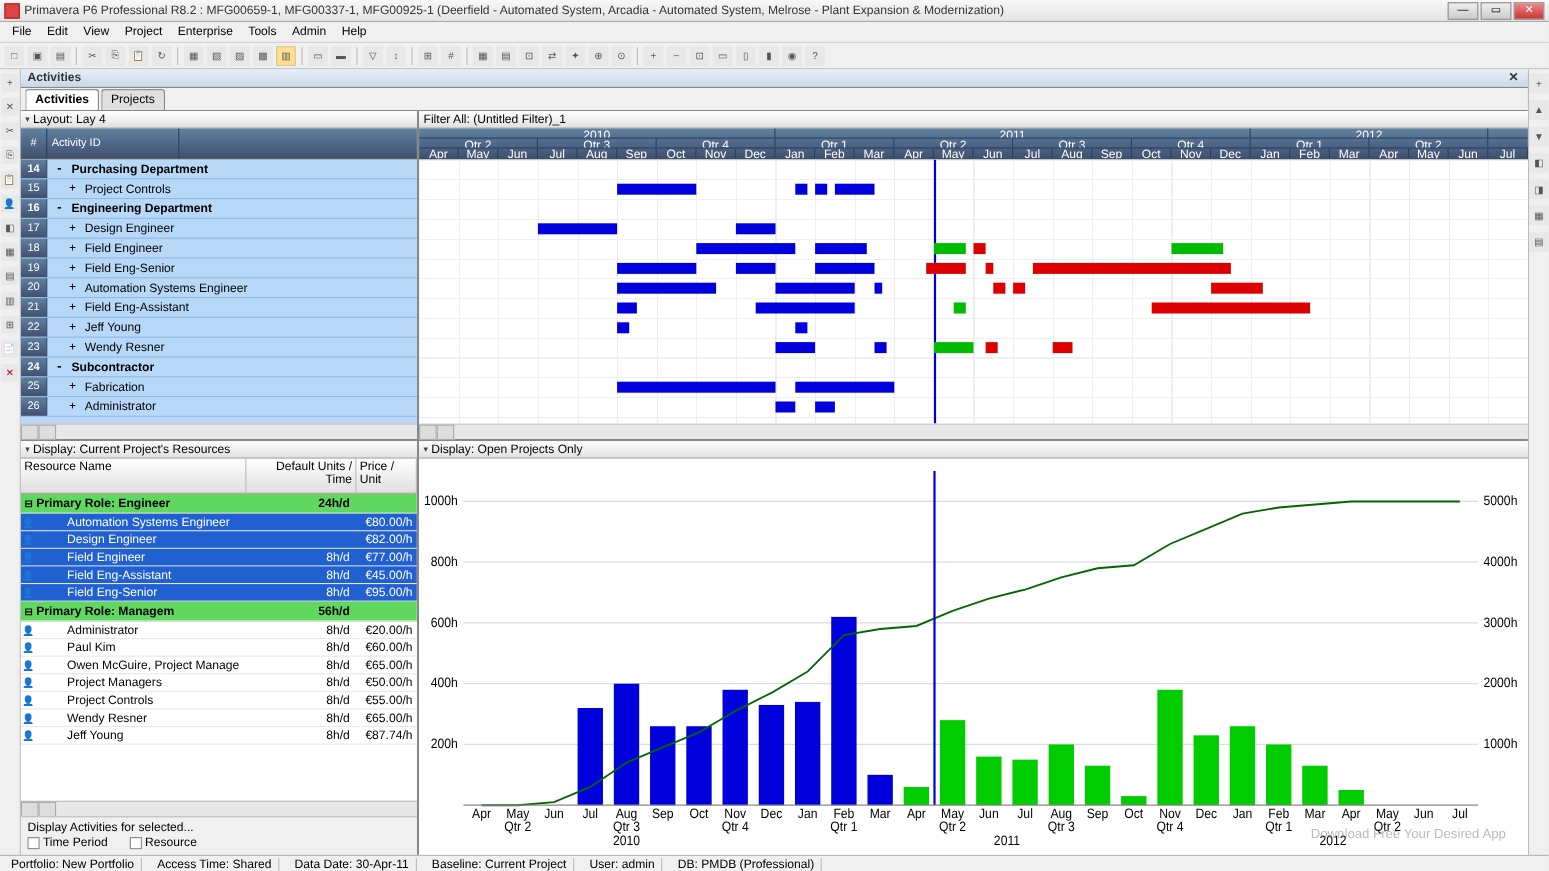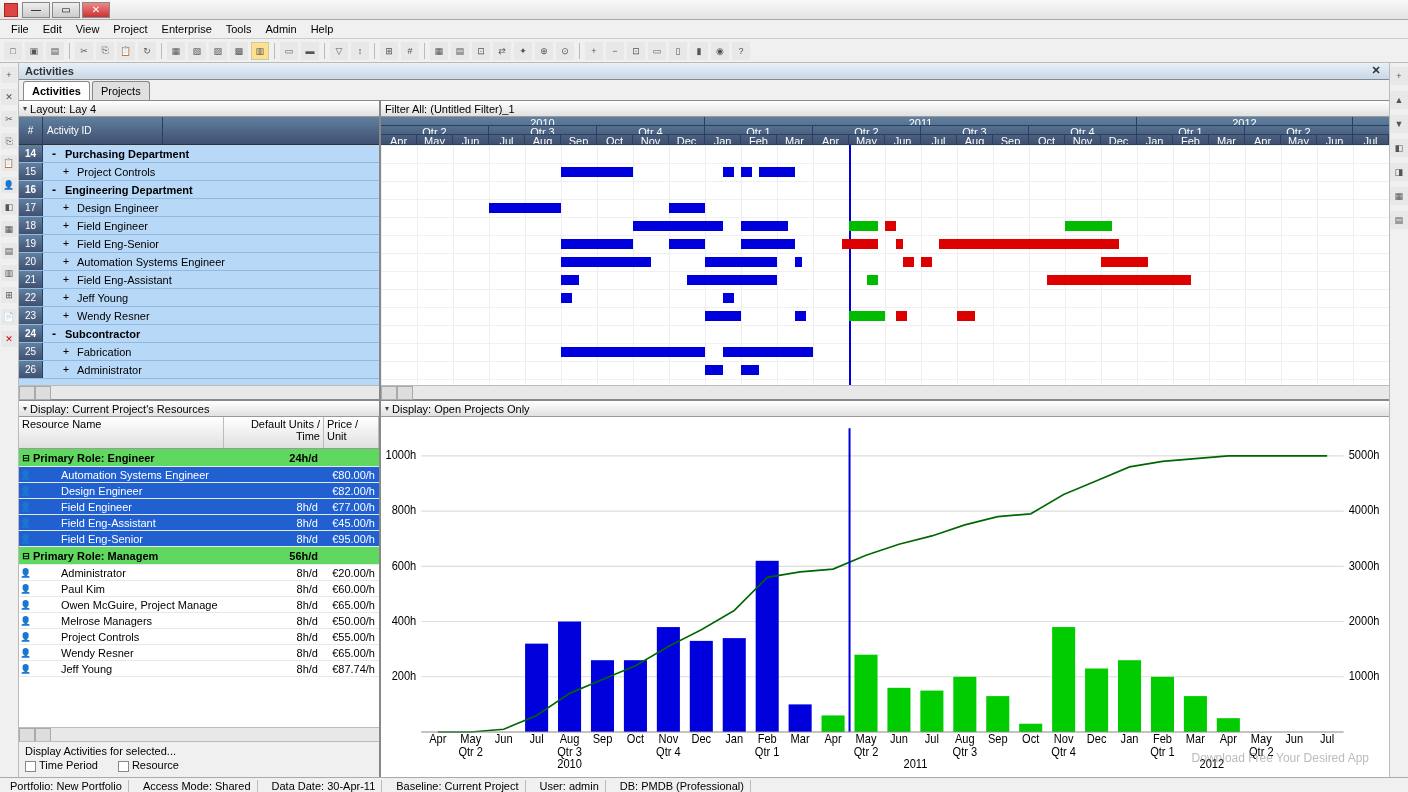--- a/index.html
+++ b/index.html
@@ -72,20 +72,21 @@
 .statusbar span{border-right:1px solid #bbb;padding:0 6px}
 .closex{width:14px;height:14px;text-align:center;cursor:pointer}
 .watermark{position:absolute;right:10px;bottom:30px;font-size:40px;font-weight:bold;color:rgba(120,120,120,0.35);pointer-events:none;font-family:Arial;letter-spacing:2px}
 .watermark-sub{position:absolute;right:20px;bottom:12px;font-size:12px;color:rgba(120,120,120,0.5);pointer-events:none}
 </style>
 </head>
 <body>
 
 <div class="titlebar">
   <div class="titlebar-icon"></div>
+  <div class="titlebar-text">Primavera P6 Professional R8.2 : MFG00659-1, MFG00337-1, MFG00925-1 (Deerfield - Automated System, Arcadia - Automated System, Melrose - Plant Expansion &amp; Modernization)</div>
   <div class="winbtns">
     <div class="winbtn">—</div>
     <div class="winbtn">▭</div>
     <div class="winbtn close">✕</div>
   </div>
 </div>
 
 <div class="menubar" id="menubar">
     <span>File</span>
     <span>Edit</span>
@@ -411,21 +412,21 @@
               <span class="p">€60.00/h</span>
             </div>
             <div class="res-row">
               <span class="ico">👤</span>
               <span class="rn" style="padding-left:28px">Owen McGuire, Project Manage</span>
               <span class="u">8h/d</span>
               <span class="p">€65.00/h</span>
             </div>
             <div class="res-row">
               <span class="ico">👤</span>
-              <span class="rn" style="padding-left:28px">Melrose Managers</span>
+              <span class="rn" style="padding-left:28px">Project Managers</span>
               <span class="u">8h/d</span>
               <span class="p">€50.00/h</span>
             </div>
             <div class="res-row">
               <span class="ico">👤</span>
               <span class="rn" style="padding-left:28px">Project Controls</span>
               <span class="u">8h/d</span>
               <span class="p">€55.00/h</span>
             </div>
             <div class="res-row">
@@ -556,18 +557,18 @@
     <div class="tbtn">▼</div>
     <div class="tbtn">◧</div>
     <div class="tbtn">◨</div>
     <div class="tbtn">▦</div>
     <div class="tbtn">▤</div>
   </div>
 </div>
 
 <div class="statusbar">
   <span>Portfolio: New Portfolio</span>
-  <span>Access Mode: Shared</span>
+  <span>Access Time: Shared</span>
   <span>Data Date: 30-Apr-11</span>
   <span>Baseline: Current Project</span>
   <span>User: admin</span>
   <span>DB: PMDB (Professional)</span>
 </div>
 
 </body></html>

